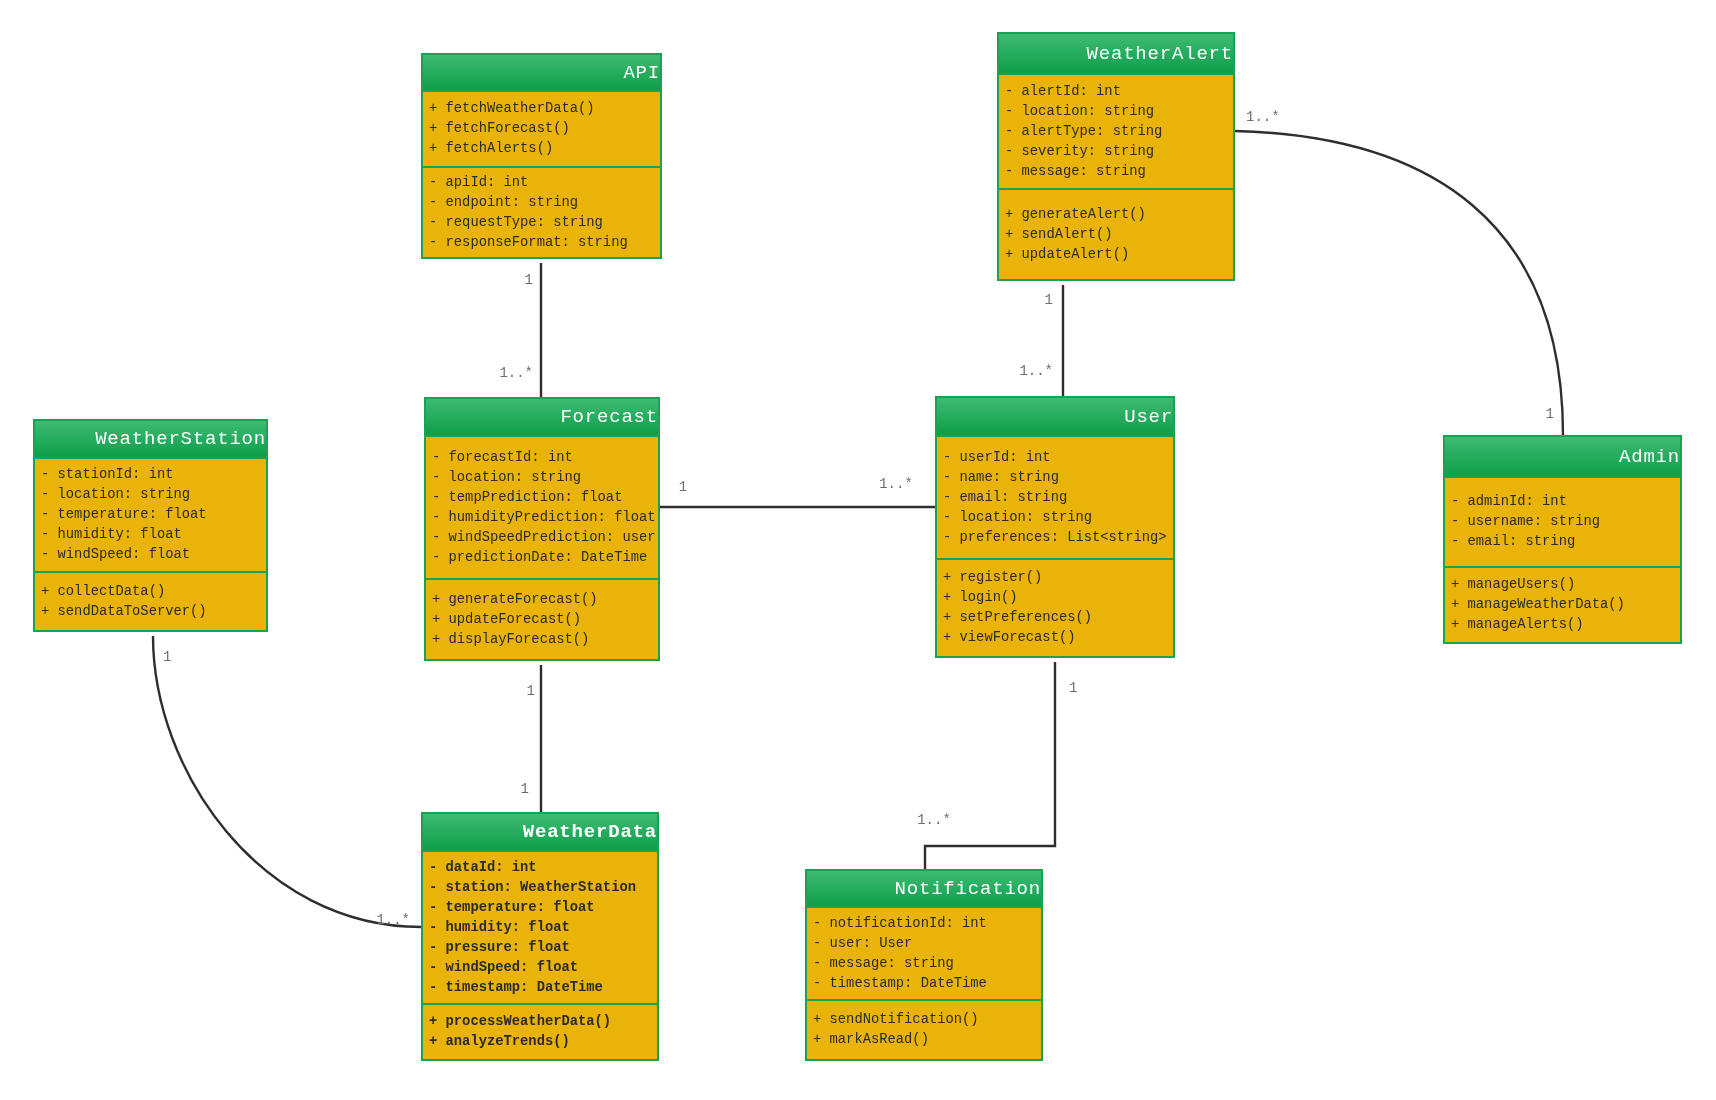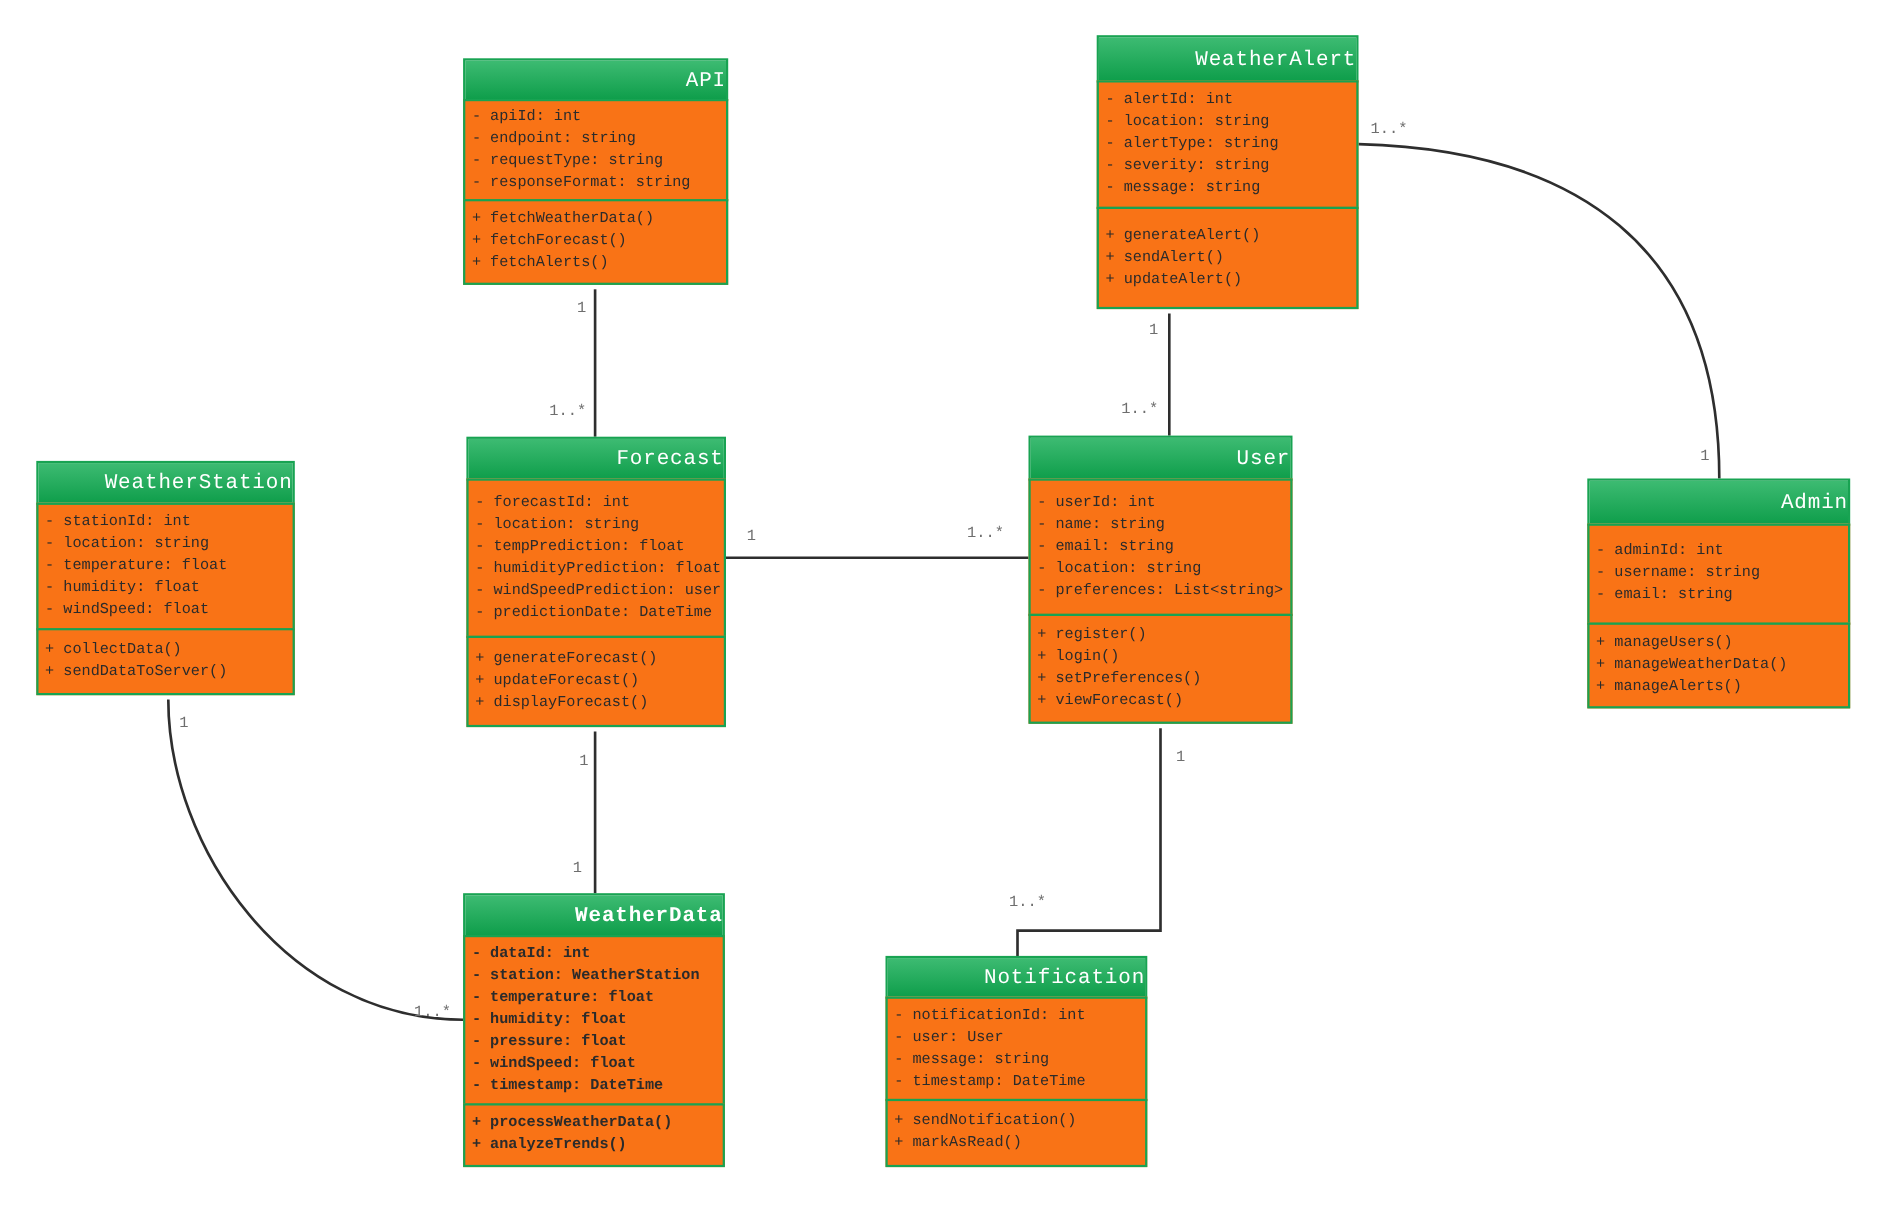--- a/index.html
+++ b/index.html
@@ -23,21 +23,21 @@
     background:linear-gradient(#3dbb72,#0f9e4b);
     color:#ffffff;
     font-size:19px;letter-spacing:0.8px;
     display:flex;align-items:center;justify-content:flex-end;
     overflow:hidden;
   }
   .uml-section{
     box-sizing:border-box;
     border:2px solid #18a352;
     margin-top:-2px;
-    background:#f97316;
+    background:#eab308;
     color:#2b2b2b;
     font-size:13.8px;line-height:20px;
     padding:0 0 0 6px;
     display:flex;flex-direction:column;justify-content:center;
     overflow:hidden;
   }
   .uml-line{white-space:normal;word-break:normal;}
   
   #c-api{left:421px;top:53px;width:241px;}
   #c-api .uml-header{height:39px}#c-api .s-attrs{height:93px}#c-api .s-methods{height:78px}
@@ -89,30 +89,30 @@
 
     <path d="M1235,131 C1430,136 1563,222 1563,435"></path>
     <text x="1246" y="121" text-anchor="start">1..*</text>
     <text x="1554" y="418" text-anchor="end">1</text>
   </svg>
 
   <div class="uml-class" id="c-api">
     <div class="uml-header">
       <span>API</span>
     </div>
+    <div class="uml-section s-methods">
+        <div class="uml-line">+ fetchWeatherData()</div>
+        <div class="uml-line">+ fetchForecast()</div>
+        <div class="uml-line">+ fetchAlerts()</div>
+      </div>
     <div class="uml-section s-attrs">
         <div class="uml-line">- apiId: int</div>
         <div class="uml-line">- endpoint: string</div>
         <div class="uml-line">- requestType: string</div>
         <div class="uml-line">- responseFormat: string</div>
-      </div>
-    <div class="uml-section s-methods">
-        <div class="uml-line">+ fetchWeatherData()</div>
-        <div class="uml-line">+ fetchForecast()</div>
-        <div class="uml-line">+ fetchAlerts()</div>
       </div>
   </div>
 
   <div class="uml-class" id="c-weatheralert">
     <div class="uml-header">
       <span>WeatherAlert</span>
     </div>
     <div class="uml-section s-attrs">
         <div class="uml-line">- alertId: int</div>
         <div class="uml-line">- location: string</div>

